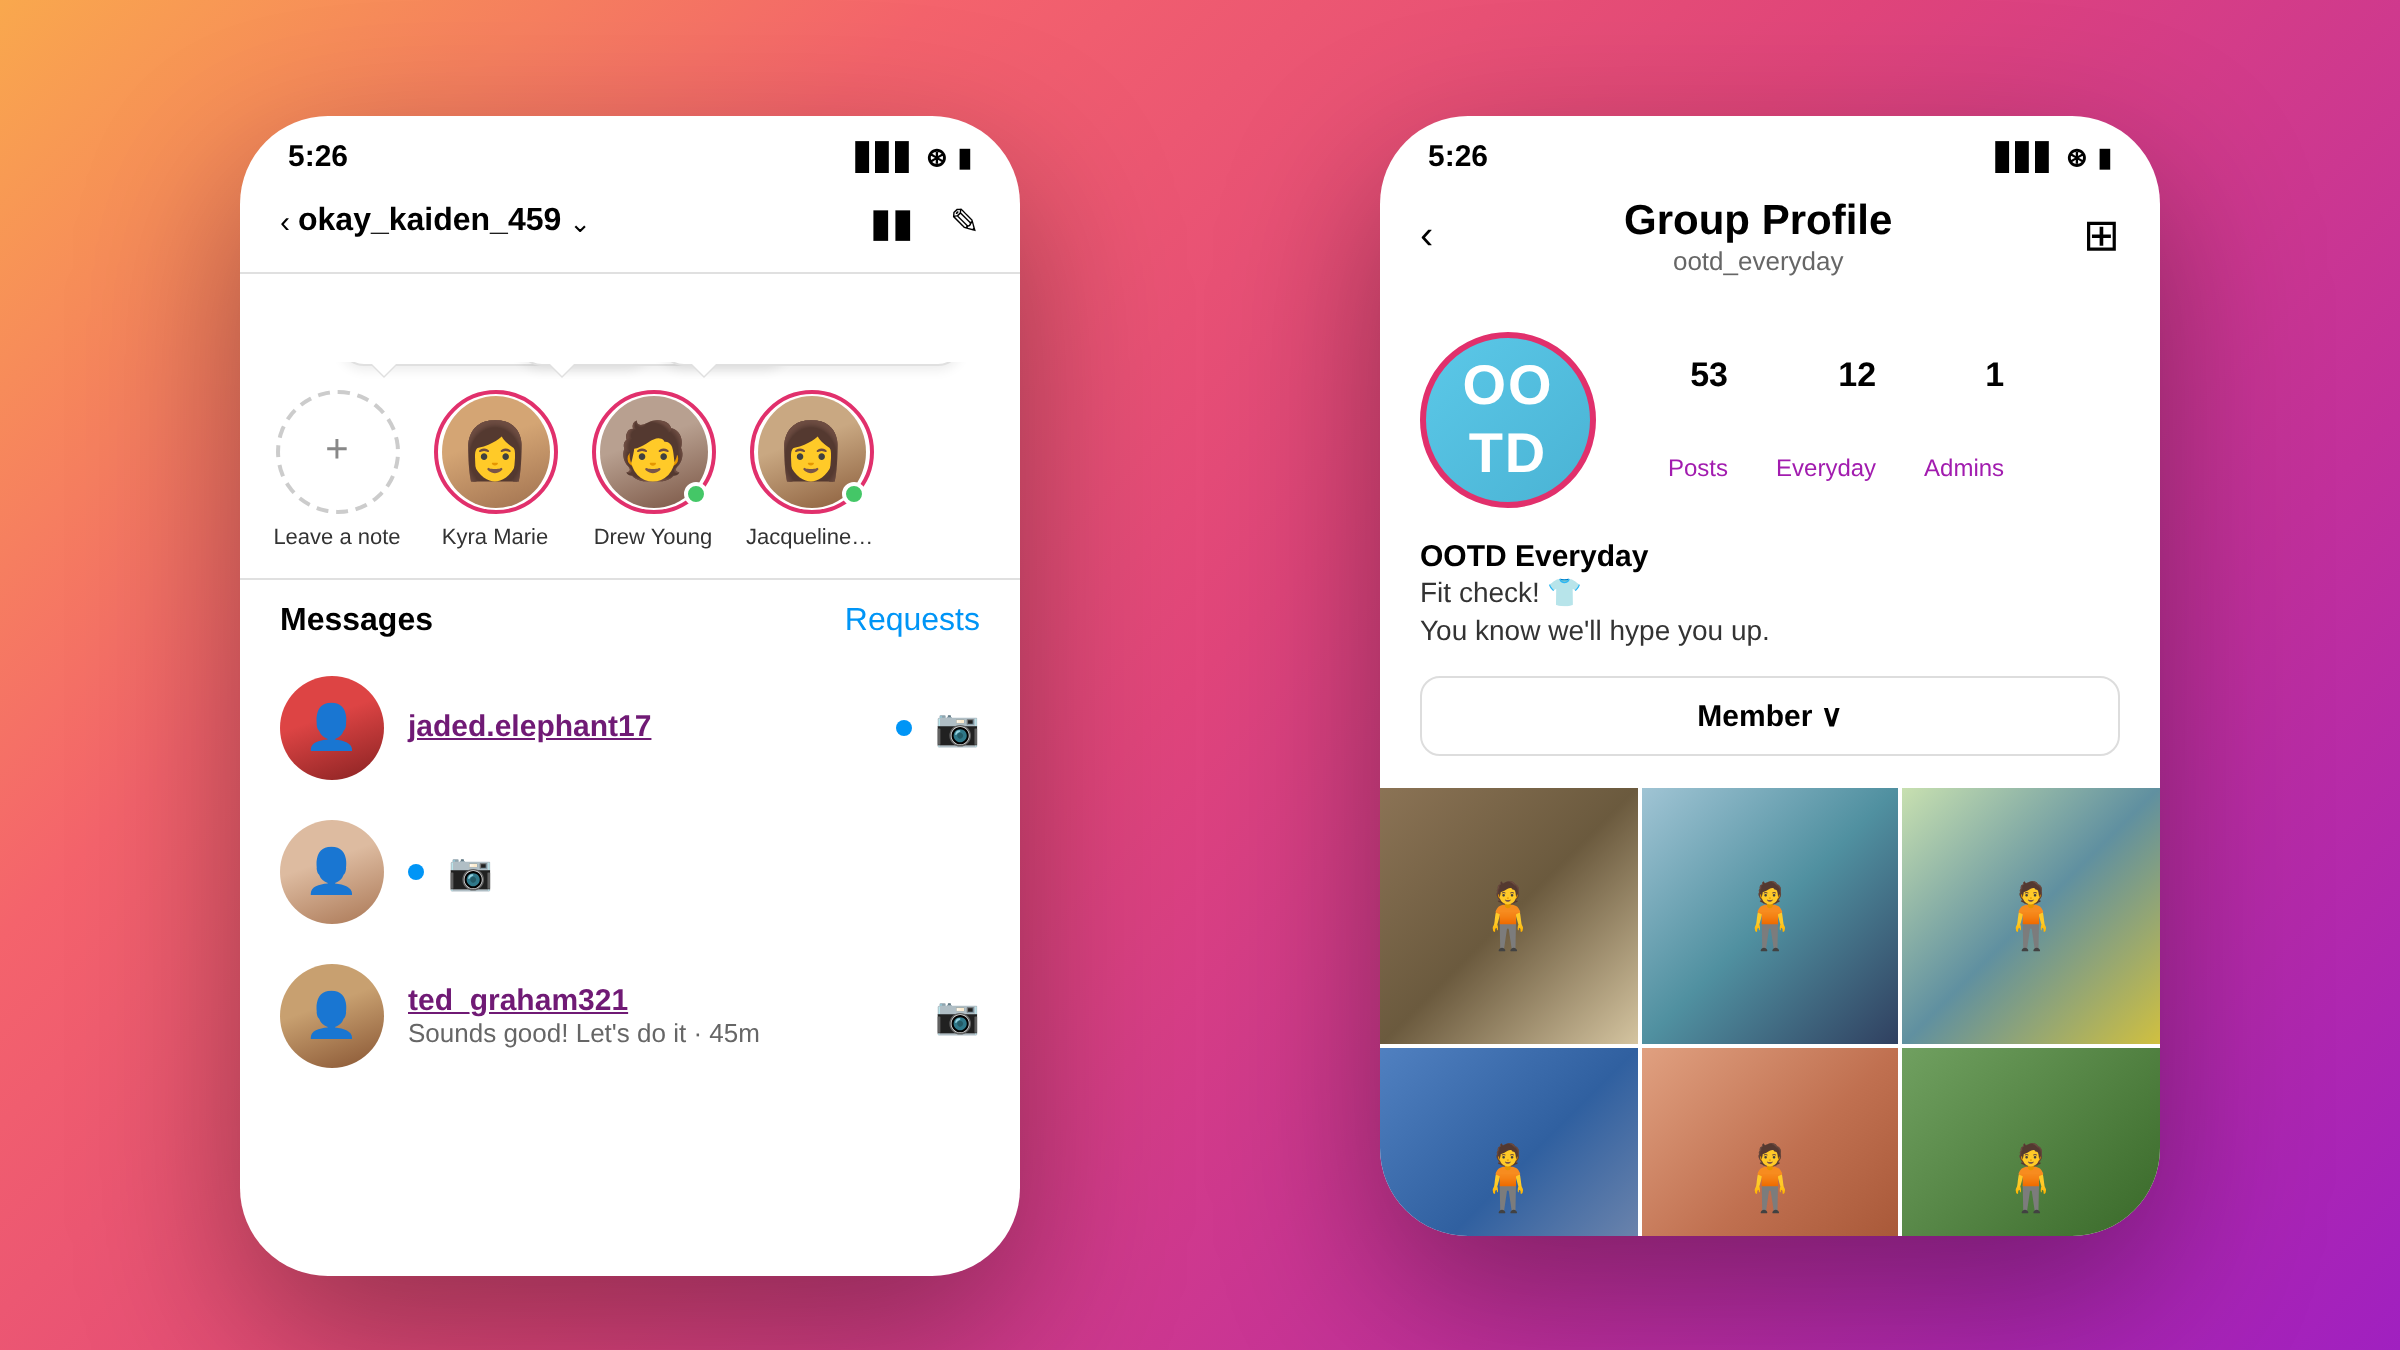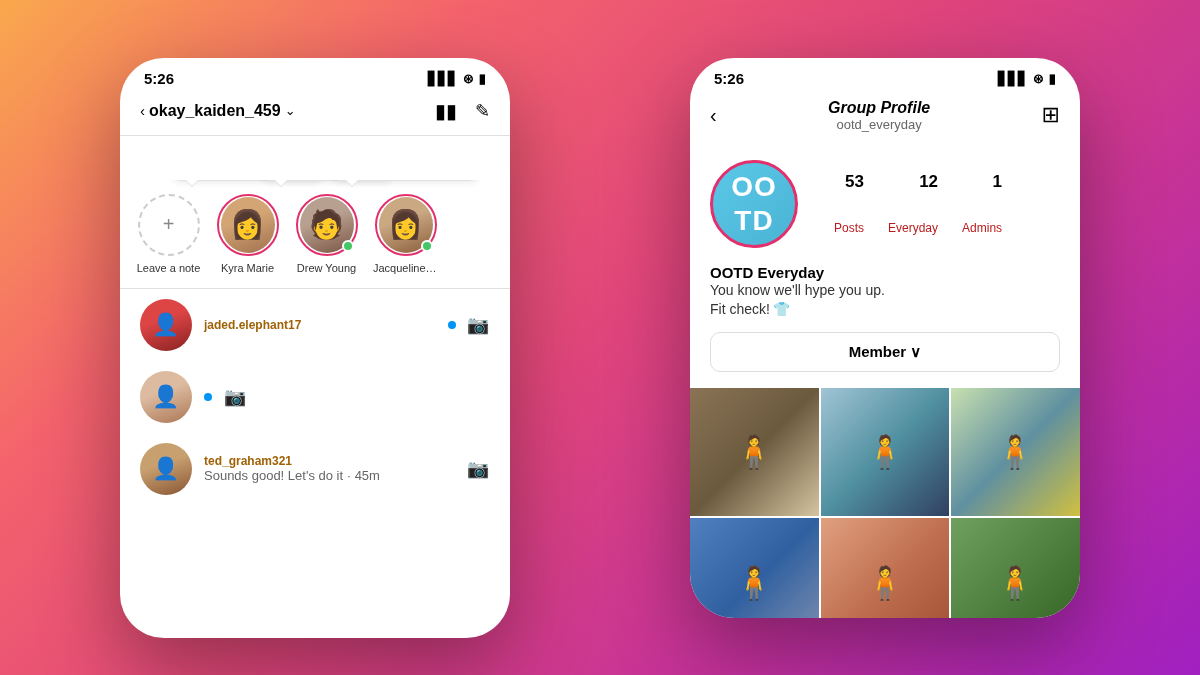--- a/index.html
+++ b/index.html
@@ -140,21 +140,21 @@
       padding: 10px 20px;
     }
     .msg-avatar {
       width: 52px;
       height: 52px;
       border-radius: 50%;
       flex-shrink: 0;
       overflow: hidden;
     }
     .msg-content { flex: 1; }
-    .msg-username { font-size: 12px; font-weight: 600; color: #a16207; }
+    .msg-username { font-size: 15px; font-weight: 600; color: #701a75; text-decoration: underline; }
     .msg-preview { font-size: 13px; color: #666; }
     .msg-unread-dot {
       width: 8px;
       height: 8px;
       background: #0095f6;
       border-radius: 50%;
     }
     .msg-camera { font-size: 18px; color: #555; }
 
     
@@ -176,21 +176,21 @@
     }
 
     
     .group-nav {
       display: flex;
       align-items: center;
       justify-content: space-between;
       padding: 8px 20px 12px;
     }
     .group-nav-center { text-align: center; }
-    .group-nav-center .title { font-size: 16px; font-weight: 700; font-style: italic; }
+    .group-nav-center .title { font-size: 21px; font-weight: 700; }
     .group-nav-center .subtitle { font-size: 13px; color: #666; }
 
     .group-profile-section {
       display: flex;
       align-items: center;
       gap: 36px;
       padding: 16px 20px;
     }
     .group-avatar {
       width: 88px;
@@ -206,21 +206,21 @@
       background: linear-gradient(135deg, #5bc8e8 0%, #4ab3d4 100%);
       flex-shrink: 0;
       letter-spacing: 1px;
     }
     .group-stats {
       display: flex;
       gap: 24px;
     }
     .stat-item { text-align: right; }
     .stat-number { font-size: 17px; font-weight: 700; }
-    .stat-label { font-size: 12px; color: #b91c1c; margin-top: 29px; }
+    .stat-label { font-size: 12px; color: #a21caf; margin-top: 29px; }
 
     .group-bio {
       padding: 0 20px 12px;
     }
     .group-name { font-size: 15px; font-weight: 700; }
     .group-desc { font-size: 14px; color: #333; line-height: 1.4; }
 
     .member-btn {
       margin: 0 20px 16px;
       border: 1px solid #ddd;
@@ -378,20 +378,24 @@
             </div>
             <div class="online-dot"></div>
           </div>
           <span class="story-label">Jacqueline Lam</span>
         </div>
       </div>
 
     </div>
   </div>
 
+  <div class="messages-header">
+    <span class="label">Messages</span>
+    <span class="requests">Requests</span>
+  </div>
 
   <div class="message-item">
     <div class="msg-avatar face-jaded">
       <div class="person-avatar" style="font-size:22px;">👤</div>
     </div>
     <div class="msg-content">
       <div class="msg-username">jaded.elephant17</div>
     </div>
     <div class="msg-unread-dot"></div>
     <span class="msg-camera">📷</span>
@@ -453,22 +457,22 @@
       </div>
       <div class="stat-item">
         <div class="stat-number">1</div>
         <div class="stat-label">Admins</div>
       </div>
     </div>
   </div>
 
   <div class="group-bio">
     <div class="group-name">OOTD Everyday</div>
+    <div class="group-desc">Fit check! 👕</div>
     <div class="group-desc">You know we'll hype you up.</div>
-    <div class="group-desc">Fit check! 👕</div>
   </div>
 
   <div class="member-btn">
     <span>Member ∨</span>
   </div>
 
   <div class="photo-grid">
     <div class="photo-cell photo-1">
       <div class="photo-placeholder">
         <span style="font-size:32px;">🧍</span>

